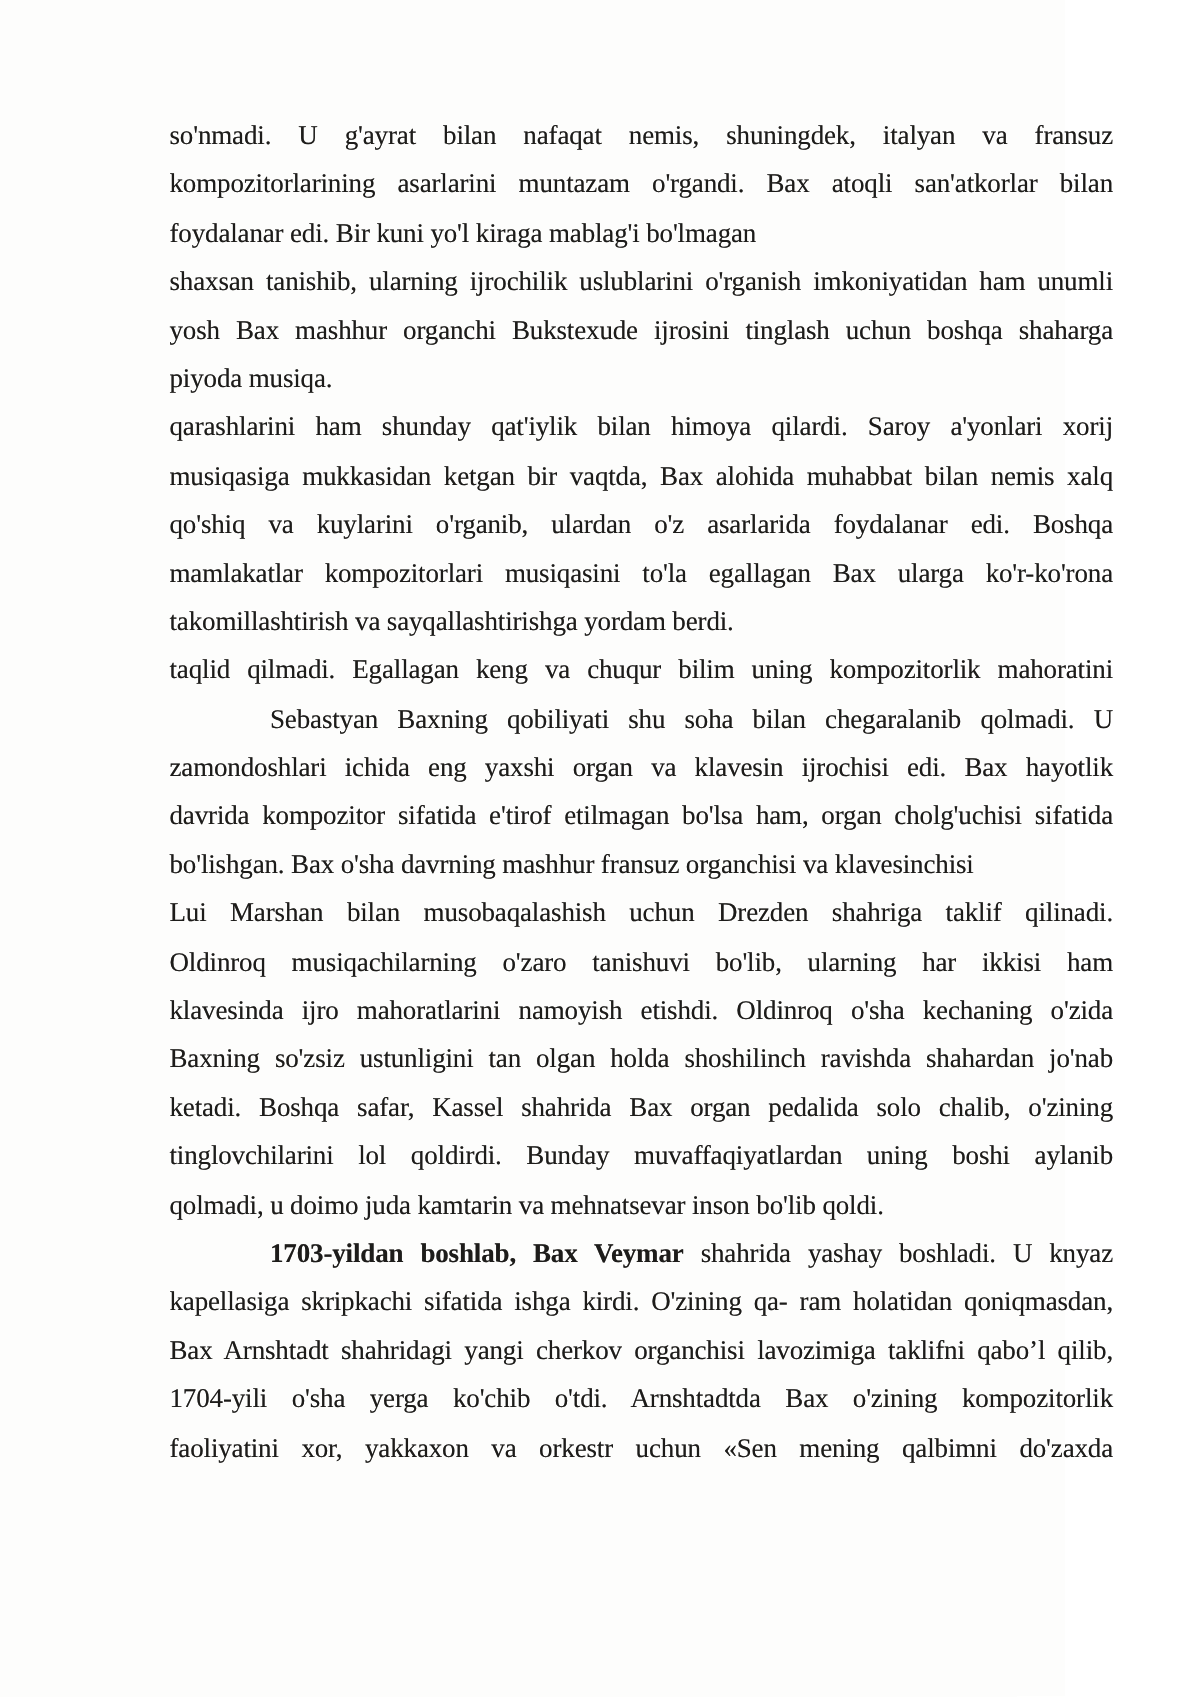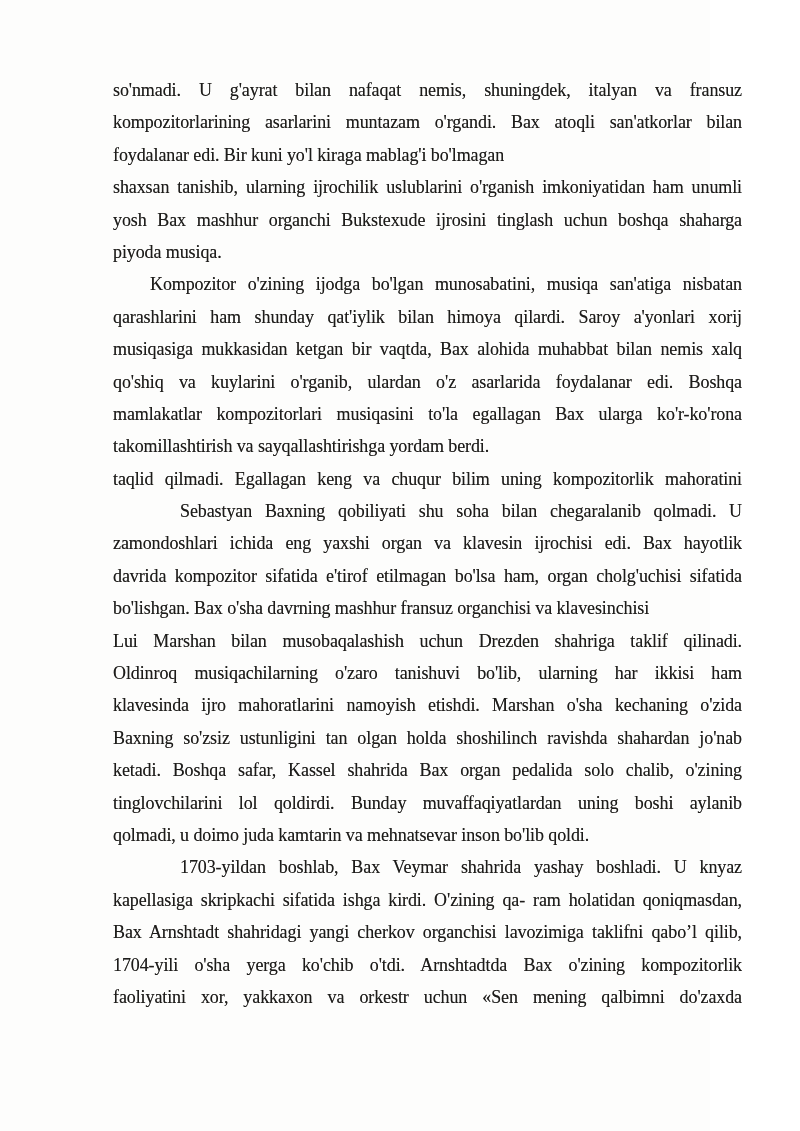--- a/index.html
+++ b/index.html
@@ -33,47 +33,46 @@
     line-height: 32.4px;
     height: 32.4px;
     white-space: nowrap;
     letter-spacing: -0.1px;
     text-shadow: 0 0 0.4px rgba(30,28,26,0.55);
   }
   .line.j {
     text-align: justify;
     text-align-last: justify;
   }
-  .line b { font-weight: normal; }
+  .line b { font-weight: bold; }
 </style>
 </head>
 <body>
 
 <div class="page" style="background: rgb(253, 253, 252);">
   <div class="textcol" style="color: rgb(29, 28, 26);">
       <div class="line j">so'nmadi. U g'ayrat bilan nafaqat nemis, shuningdek, italyan va fransuz</div>
       <div class="line j">kompozitorlarining asarlarini muntazam o'rgandi. Bax atoqli san'atkorlar bilan</div>
       <div class="line">foydalanar edi. Bir kuni yo'l kiraga mablag'i bo'lmagan</div>
       <div class="line j">shaxsan tanishib, ularning ijrochilik uslublarini o'rganish imkoniyatidan ham unumli</div>
       <div class="line j">yosh Bax mashhur organchi Bukstexude ijrosini tinglash uchun boshqa shaharga</div>
       <div class="line">piyoda musiqa.</div>
-      <div class="line j" style="padding-left: 37px;">Kompozitor o'zining ijodga bo'lgan munosabatini, musiqa san'atiga nisbatan</div>
       <div class="line j">qarashlarini ham shunday qat'iylik bilan himoya qilardi. Saroy a'yonlari xorij</div>
       <div class="line j">musiqasiga mukkasidan ketgan bir vaqtda, Bax alohida muhabbat bilan nemis xalq</div>
       <div class="line j">qo'shiq va kuylarini o'rganib, ulardan o'z asarlarida foydalanar edi. Boshqa</div>
       <div class="line j">mamlakatlar kompozitorlari musiqasini to'la egallagan Bax ularga ko'r-ko'rona</div>
       <div class="line">takomillashtirish va sayqallashtirishga yordam berdi.</div>
       <div class="line j">taqlid qilmadi. Egallagan keng va chuqur bilim uning kompozitorlik mahoratini</div>
       <div class="line j" style="padding-left: 67px;">Sebastyan Baxning qobiliyati shu soha bilan chegaralanib qolmadi. U</div>
       <div class="line j">zamondoshlari ichida eng yaxshi organ va klavesin ijrochisi edi. Bax hayotlik</div>
       <div class="line j">davrida kompozitor sifatida e'tirof etilmagan bo'lsa ham, organ cholg'uchisi sifatida</div>
       <div class="line">bo'lishgan. Bax o'sha davrning mashhur fransuz organchisi va klavesinchisi</div>
       <div class="line j">Lui Marshan bilan musobaqalashish uchun Drezden shahriga taklif qilinadi.</div>
       <div class="line j">Oldinroq musiqachilarning o'zaro tanishuvi bo'lib, ularning har ikkisi ham</div>
-      <div class="line j">klavesinda ijro mahoratlarini namoyish etishdi. Marshan o'sha kechaning o'zida</div>
+      <div class="line j">klavesinda ijro mahoratlarini namoyish etishdi. Oldinroq o'sha kechaning o'zida</div>
       <div class="line j">Baxning so'zsiz ustunligini tan olgan holda shoshilinch ravishda shahardan jo'nab</div>
       <div class="line j">ketadi. Boshqa safar, Kassel shahrida Bax organ pedalida solo chalib, o'zining</div>
       <div class="line j">tinglovchilarini lol qoldirdi. Bunday muvaffaqiyatlardan uning boshi aylanib</div>
       <div class="line">qolmadi, u doimo juda kamtarin va mehnatsevar inson bo'lib qoldi.</div>
       <div class="line j" style="padding-left: 67px;"><b>1703-yildan boshlab, Bax Veymar</b> shahrida yashay boshladi. U knyaz</div>
       <div class="line j">kapellasiga skripkachi sifatida ishga kirdi. O'zining qa- ram holatidan qoniqmasdan,</div>
       <div class="line j">Bax Arnshtadt shahridagi yangi cherkov organchisi lavozimiga taklifni qabo’l qilib,</div>
       <div class="line j">1704-yili o'sha yerga ko'chib o'tdi. Arnshtadtda Bax o'zining kompozitorlik</div>
       <div class="line j">faoliyatini xor, yakkaxon va orkestr uchun «Sen mening qalbimni do'zaxda</div>
     </div>

